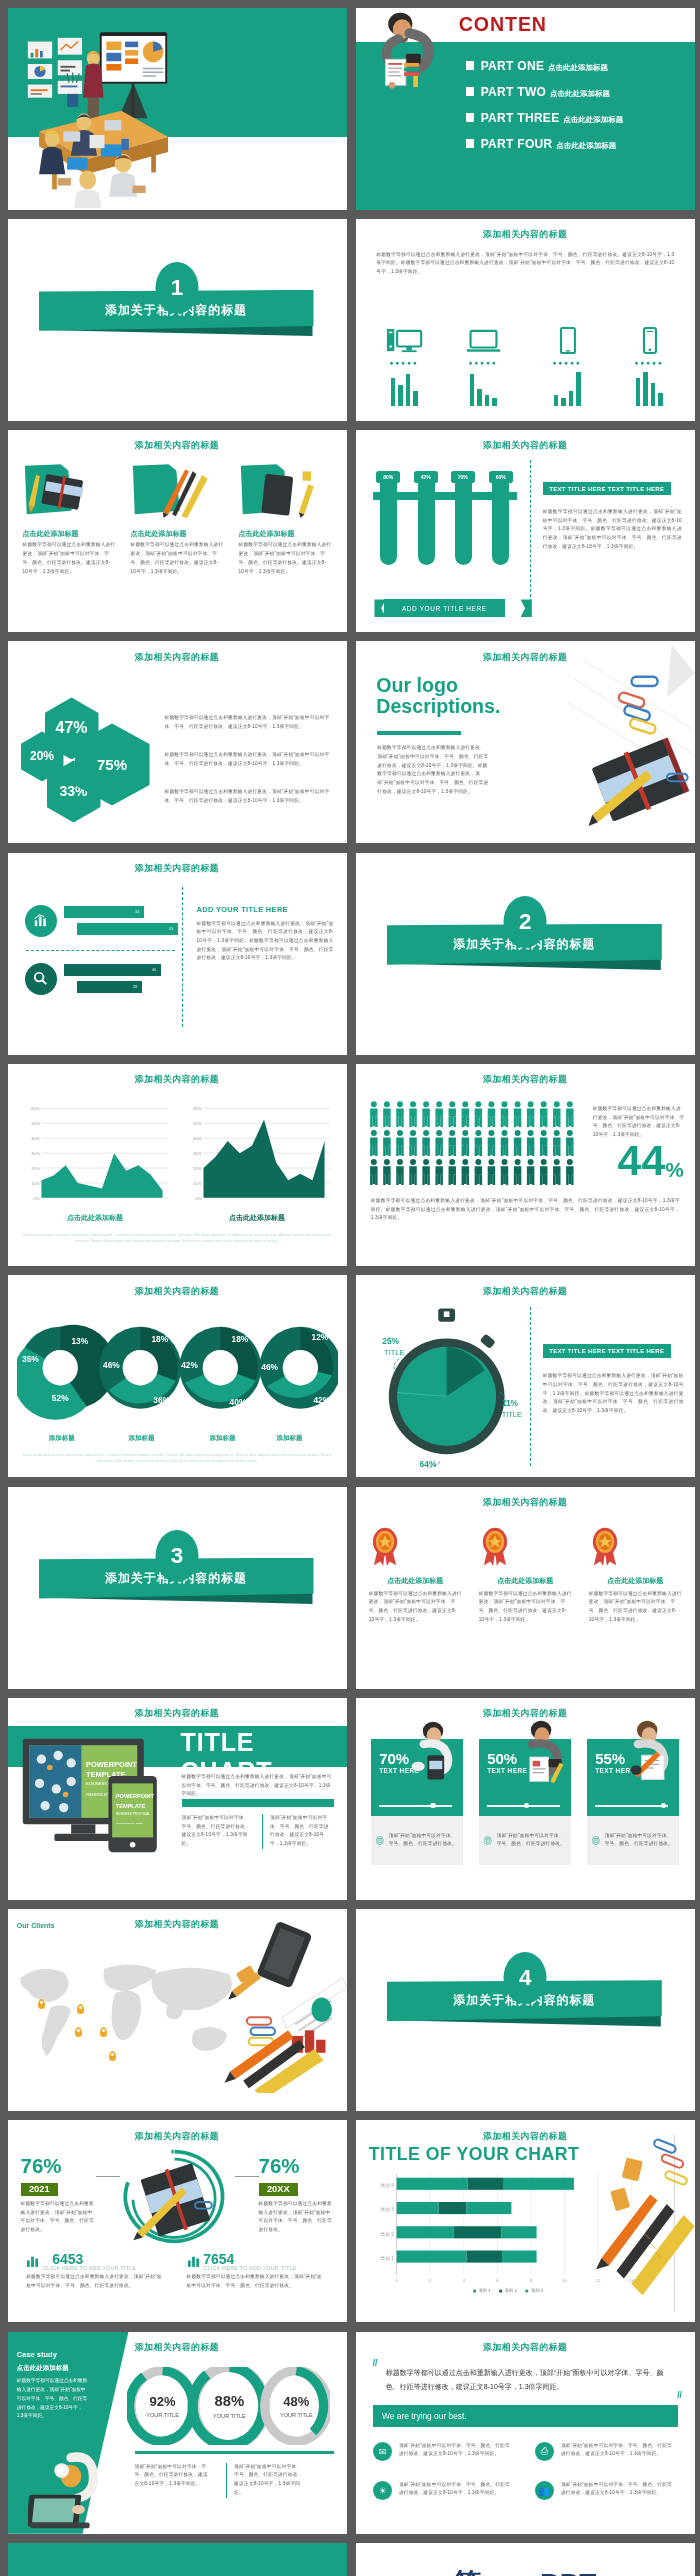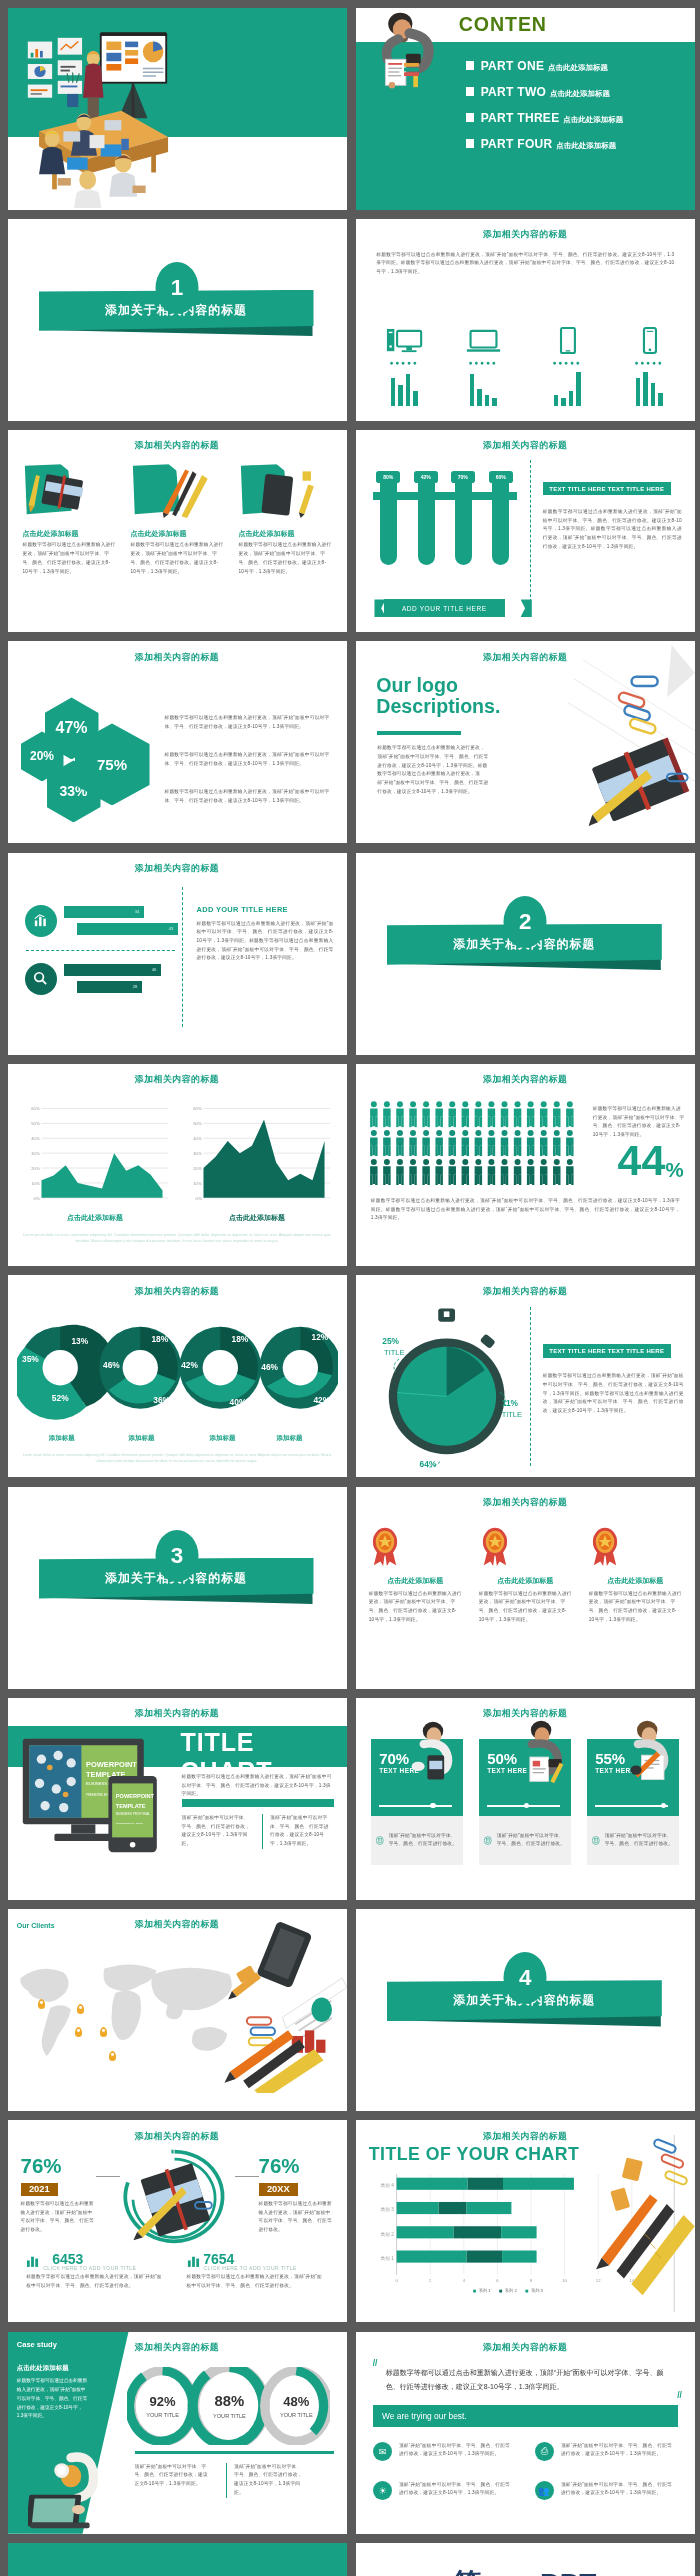--- a/index.html
+++ b/index.html
@@ -31,21 +31,21 @@
   .cover-art { position:absolute; left:3.7px; top:13px; width:187px; height:187px; }
   .cover-txt { position:absolute; right:13px; top:26px; width:149px; color:#fff; }
   .cover-cn { font-size:18.7px; font-weight:bold; line-height:1.12; letter-spacing:0.9px;}
   .cover-en { font-size:10.7px; font-weight:bold; letter-spacing:0.6px; margin-top:1.9px;}
   .cover-rule { width:121px; height:2.3px; background:#fff; margin:6.5px 0 8.4px; }
   .cover-sub { font-size:6px; letter-spacing:0.5px; }
 
   
   .cont-white { position:absolute; inset:0; background:#fff; }
   .cont-green { position:absolute; left:0; top:34px; right:0; bottom:0; background:#18a085; }
-  .cont-h { position:absolute; left:103px; top:5.6px; font-size:19.6px; font-weight:bold; color:#4d7c0f; letter-spacing:0.9px; }
+  .cont-h { position:absolute; left:103px; top:5.6px; font-size:19.6px; font-weight:bold; color:#b91c1c; letter-spacing:0.9px; }
   .cont-list { position:absolute; left:110px; top:51px; right:5.6px; }
   .cont-row { display:flex; align-items:baseline; margin-bottom:12px; color:#fff; }
   .cont-sq { width:8.4px; height:8.4px; background:#fff; margin-right:6.5px; flex:0 0 auto; }
   .cont-en { font-size:12px; font-weight:bold; letter-spacing:0.3px; }
   .cont-cn { font-size:7.5px; font-weight:bold; margin-left:3.7px; }
 
   
   .sec-circle {
     position:absolute; left:50%; top:43px; transform:translateX(-50%);
     width:43px; height:52px; border-radius:50%;
@@ -130,21 +130,21 @@
   .pcard .foot { background:#f0f0f0; height:49px; display:flex; align-items:center; padding:0 5.6px; gap:4.7px; }
 
   
   .pin { position:absolute; width:7.5px; height:10.3px; background:#f0a828;
          border-radius:50% 50% 50% 50%/60% 60% 40% 40%; }
   .pin:after{ content:""; position:absolute; left:2.3px; top:2.3px; width:2.8px; height:2.8px;
          background:#fff; border-radius:50%; }
 
   
   .bignum { font-size:20.5px; font-weight:bold; color:#18a085; }
-  .yearbox { background:#a16207; color:#fff; font-size:9.3px; font-weight:bold;
+  .yearbox { background:#4d7c0f; color:#fff; font-size:9.3px; font-weight:bold;
              padding:1.9px 8.4px; display:inline-block; }
 
   
   .case-wedge { position:absolute; left:0; top:0; width:121px; height:202px; background:#18a085;
                 clip-path: polygon(0 0, 100% 0, 62% 100%, 0 100%); }
 
   
   .quote-band { position:absolute; left:17px; right:17px; top:73px; height:22.4px; background:#18a085;
                 display:flex; align-items:center; padding-left:9.3px; color:#fff; font-size:8.4px; }
   .qic { width:19.6px; height:19.6px; border-radius:50%; background:#18a085; color:#fff;
@@ -1065,21 +1065,21 @@
           <line x1="56" y1="106" x2="62" y2="112"></line>
           <line x1="62" y1="116" x2="68" y2="122"></line>
           <line x1="68" y1="126" x2="74" y2="132"></line>
         </g>
     </svg>
   </div>
 
   <div class="slide">
     <div class="case-wedge"></div>
     <div class="ttl">添加相关内容的标题</div>
-    <div style="position:absolute;left:9.3px;top:8px;color:#fff;font-size:7.5px;font-weight:bold;z-index:3">Case study</div>
+    <div style="position:absolute;left:9.3px;top:18px;color:#fff;font-size:7.5px;font-weight:bold;z-index:3">Case study</div>
     <div style="position:absolute;left:9.3px;top:32px;color:#fff;font-size:6.5px;font-weight:bold;z-index:3">点击此处添加标题</div>
     <div style="position:absolute;left:9.3px;top:45px;width:71px;color:#fff;font-size:4.7px;line-height:1.9;z-index:3">标题数字等都可以通过点击和重新输入进行更改，顶部“开始”面板中可以对字体、字号、颜色、行距等进行修改，建议正文8-10号字，1.3倍字间距。</div>
     <svg style="position:absolute;left:20.5px;bottom:3.7px;width:99px;height:78px;z-index:3" viewBox="0 0 106 84">
       <path d="M46 6 q22 -4 24 18 q2 22 -18 26" fill="none" stroke="#f2f0ea" stroke-width="10" stroke-linecap="round"></path>
       <ellipse cx="46" cy="26" rx="11" ry="12" fill="#e8a33a"></ellipse>
       <circle cx="36" cy="20" r="8" fill="#f2f0ea"></circle>
         <circle cx="36" cy="20" r="5" fill="#fff"></circle>
       <rect x="6" y="46" width="56" height="34" rx="2" fill="#2f3437" transform="skewX(-6)"></rect>
       <rect x="12" y="50" width="44" height="26" fill="#7fbfae" transform="skewX(-6)"></rect>
       <rect x="2" y="76" width="64" height="6" rx="2" fill="#3b4042"></rect>

